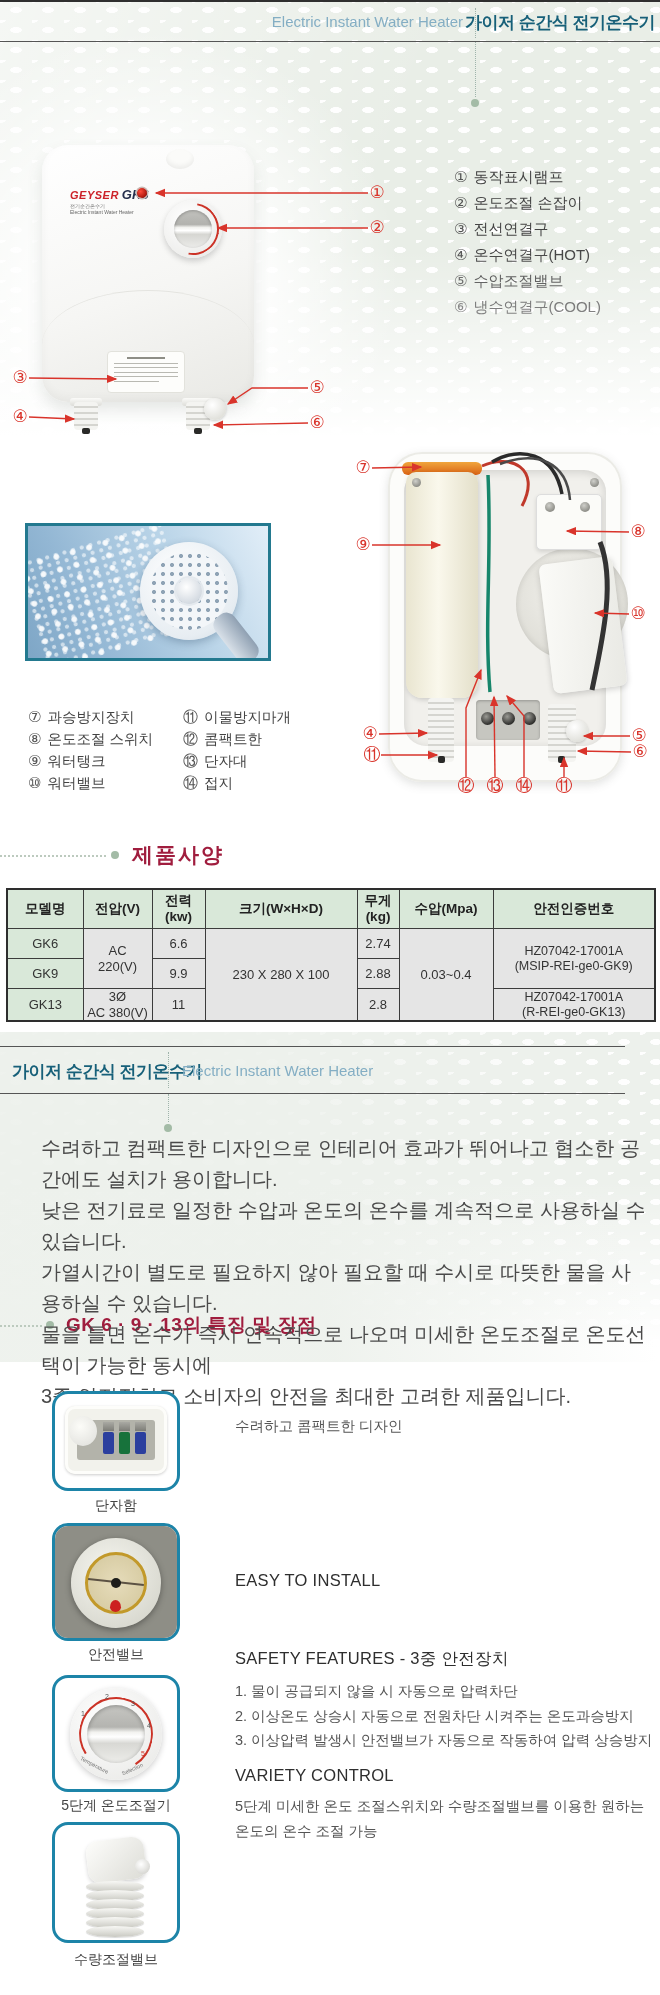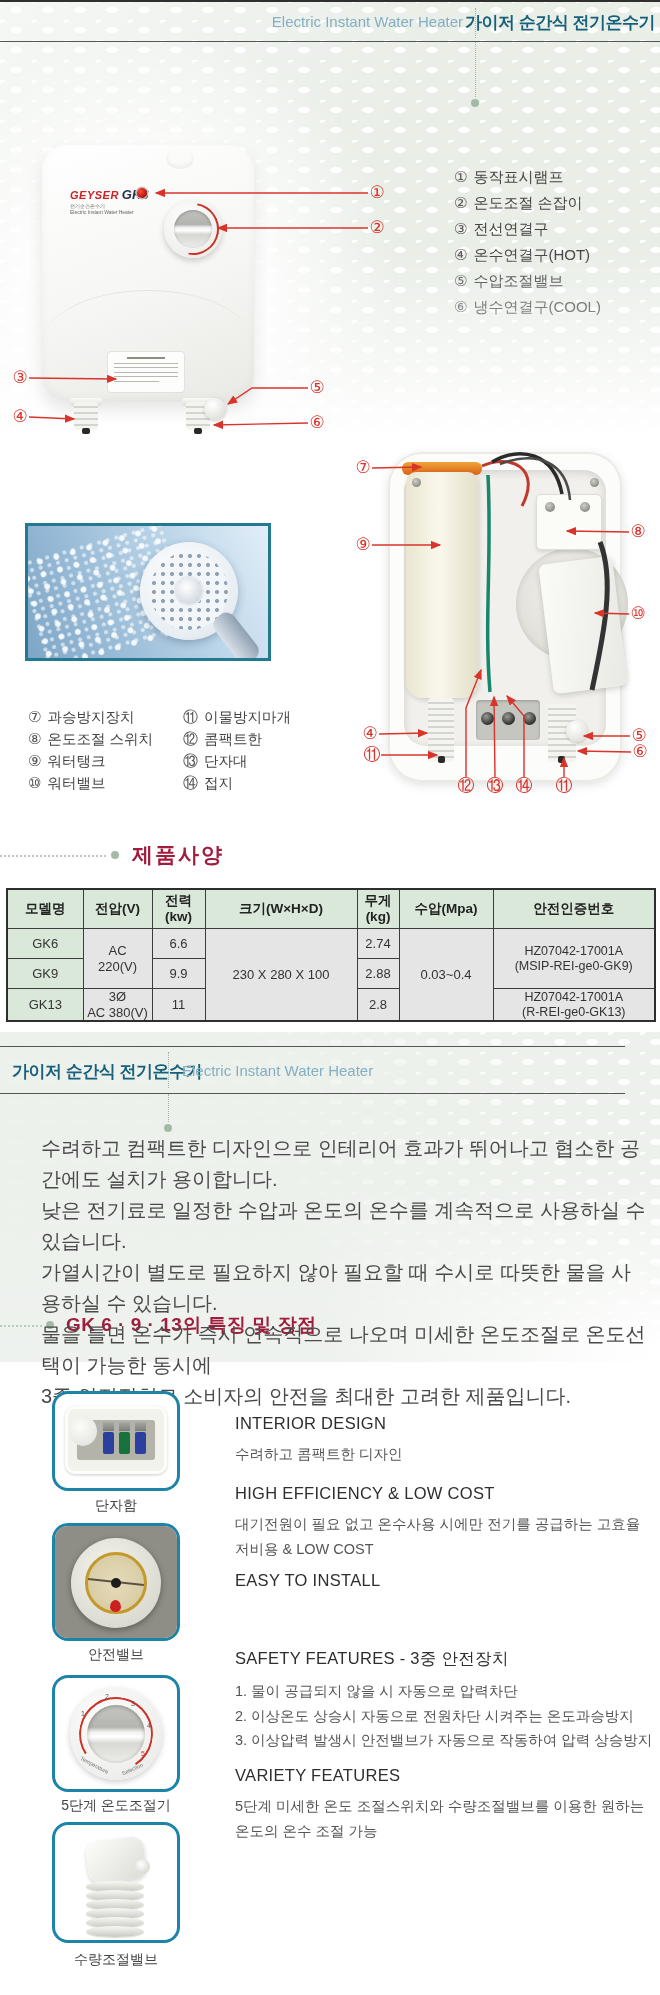--- a/index.html
+++ b/index.html
@@ -419,36 +419,30 @@
     <div class="c4-bar" style="top:56px;"></div>
     <div class="c4-bar" style="top:65px;"></div>
     <div class="c4-bar" style="top:74px;"></div>
     <div class="c4-bar" style="top:83px;"></div>
     <div class="c4-bar" style="top:92px;"></div>
     <div class="c4-bar" style="top:101px;"></div>
   </div>
   <div class="cap" style="top:1951px;">수량조절밸브</div>
 
   <div class="feat" style="top:1414px;">
-    <h4>INTERIOR DESIGN</h4>
     <div class="fbody">수려하고 콤팩트한 디자인</div>
-  </div>
-  <div class="feat" style="top:1484px;">
-    <h4>HIGH EFFICIENCY &amp; LOW COST</h4>
-    <div class="fbody">대기전원이 필요 없고 온수사용 시에만 전기를 공급하는 고효율
-저비용 &amp; LOW COST</div>
   </div>
   <div class="feat" style="top:1571px;">
     <h4>EASY TO INSTALL</h4>
   </div>
   <div class="feat" style="top:1648px;">
     <h4>SAFETY FEATURES - 3중 안전장치</h4>
     <div class="fbody">1. 물이 공급되지 않을 시 자동으로 압력차단
 2. 이상온도 상승시 자동으로 전원차단 시켜주는 온도과승방지
 3. 이상압력 발생시 안전밸브가 자동으로 작동하여 압력 상승방지</div>
   </div>
   <div class="feat" style="top:1766px;">
-    <h4>VARIETY FEATURES</h4>
+    <h4>VARIETY CONTROL</h4>
     <div class="fbody">5단계 미세한 온도 조절스위치와 수량조절밸브를 이용한 원하는
 온도의 온수 조절 가능</div>
   </div>
 
 </div>
 
 </body></html>

